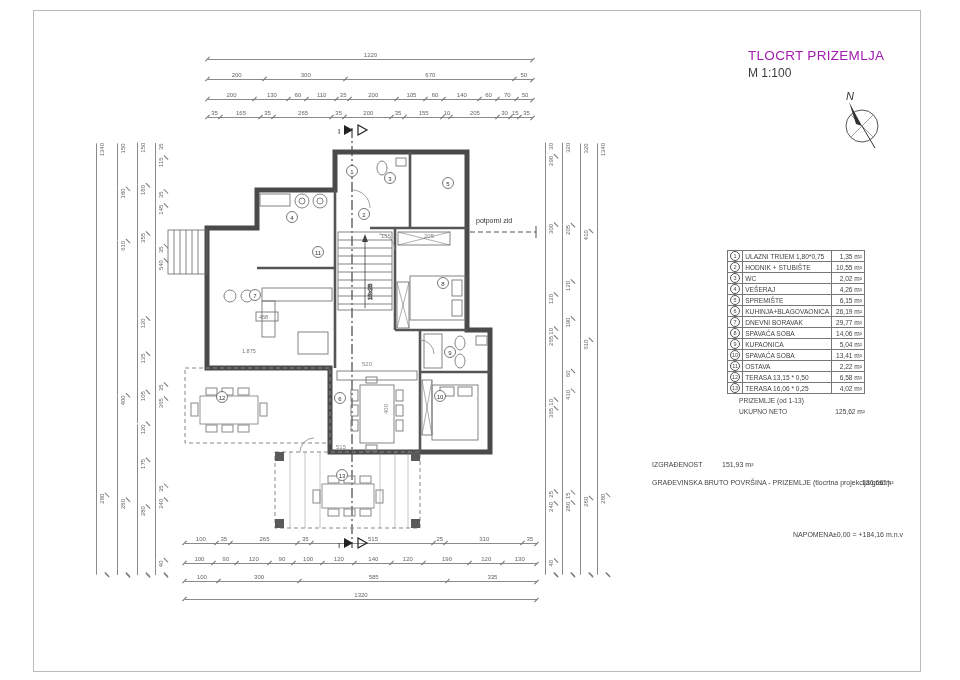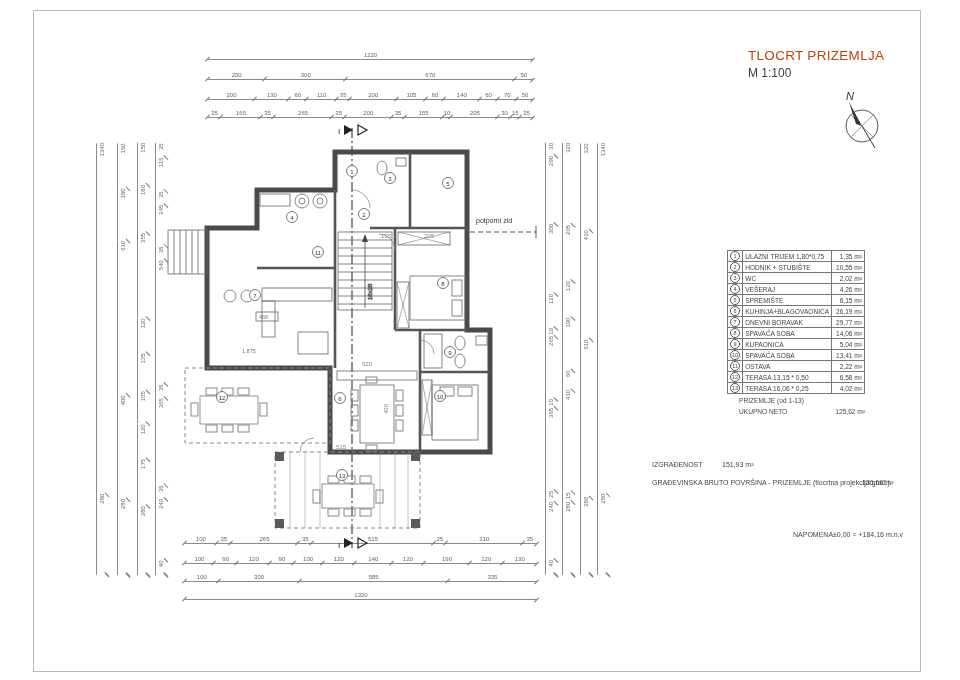--- a/index.html
+++ b/index.html
@@ -1,19 +1,19 @@
 <!DOCTYPE html>
 <html><head>
 <meta charset="utf-8">
 <style>
   html,body{margin:0;padding:0;}
   body{width:960px;height:680px;background:#fff;font-family:"Liberation Sans","DejaVu Sans",sans-serif;color:#3a3a3a;position:relative;overflow:hidden;}
   .sheet-frame{position:absolute;left:33px;top:10px;width:886px;height:660px;border:1px solid #b9b9b9;}
   
-  .title{position:absolute;left:748px;top:48px;font-size:13.5px;color:#c2410c;letter-spacing:.3px;}
+  .title{position:absolute;left:748px;top:48px;font-size:13.5px;color:#a21caf;letter-spacing:.3px;}
   .scale{position:absolute;left:748px;top:66px;font-size:12px;color:#3c3c3c;}
   
   .legend{position:absolute;left:727px;top:250px;width:138px;font-size:6.6px;color:#444;}
   .legend table{border-collapse:collapse;width:100%;}
   .legend td{border:0.5px solid #777;padding:0 2px;height:10px;white-space:nowrap;overflow:hidden;}
   .legend td.c{width:11px;border-right:0.5px solid #777;text-align:center;}
   .legend td.a{width:34px;text-align:right;}
   .circ{display:inline-block;width:8px;height:8px;line-height:8px;border:0.5px solid #555;border-radius:50%;font-size:5.5px;text-align:center;vertical-align:middle;}
   .legend-footer{margin-top:3px;padding-left:12px;}
   .legend-total{display:flex;justify-content:space-between;padding-left:12px;margin-top:4px;}

